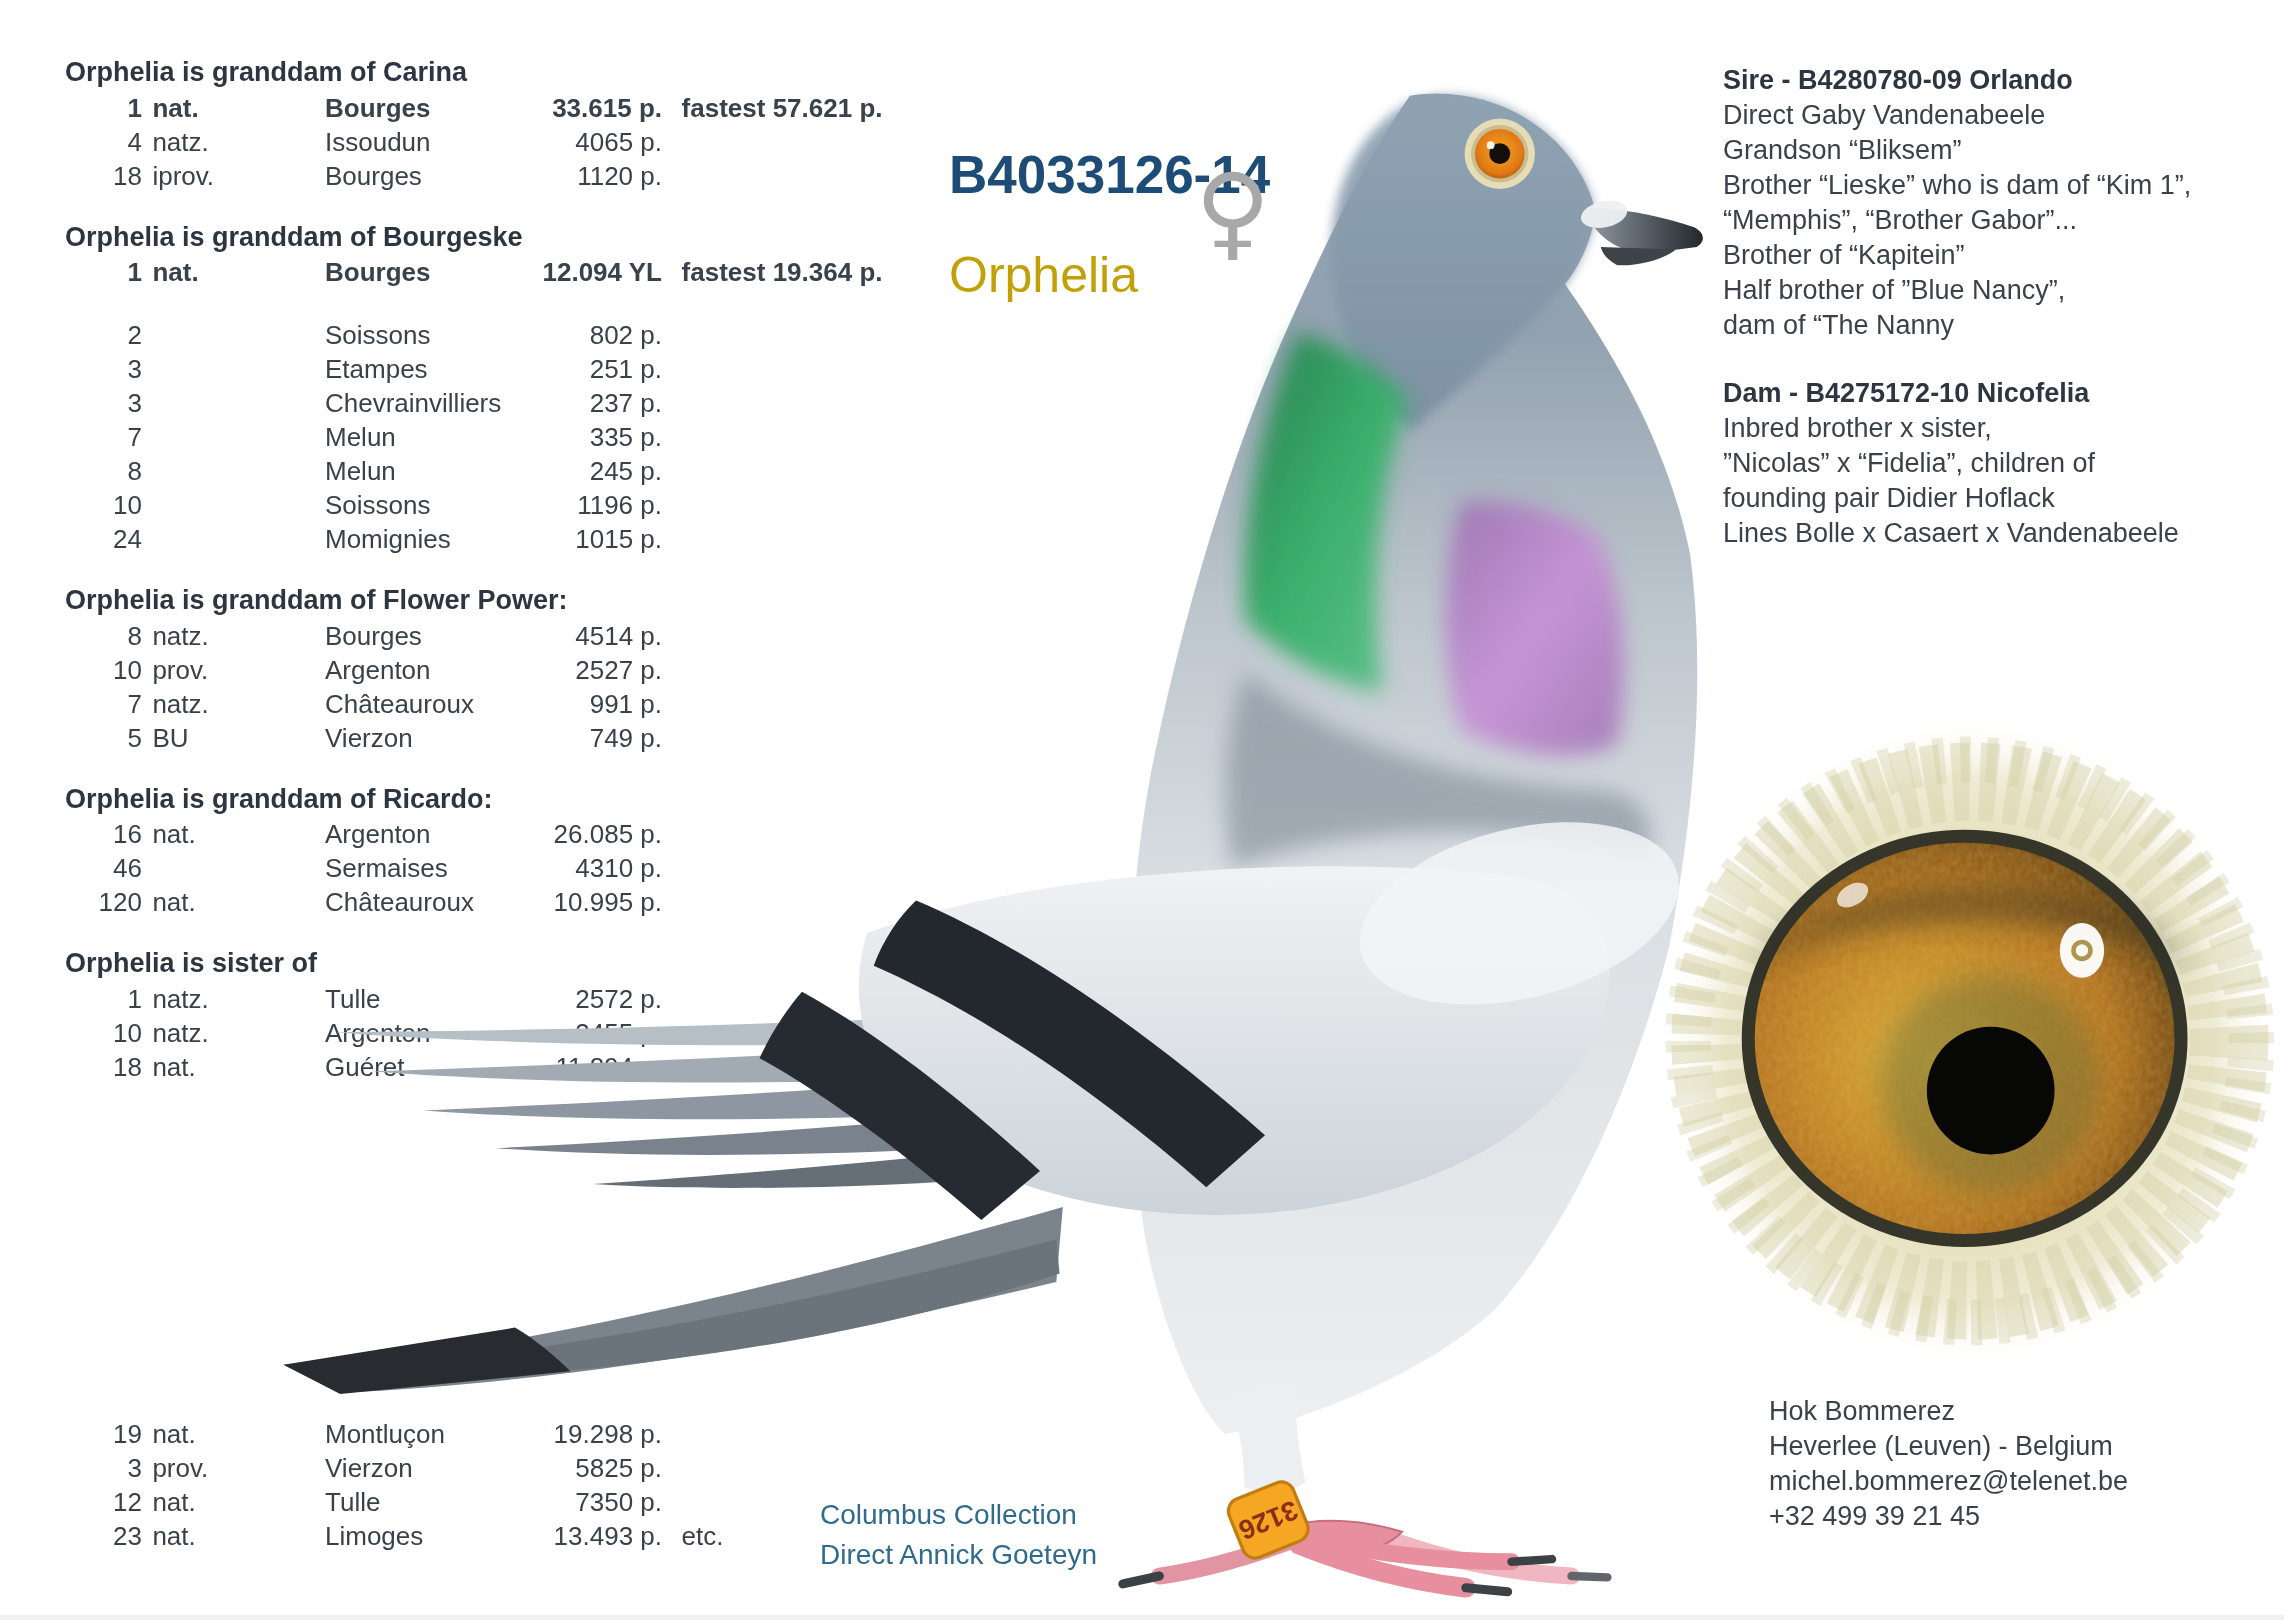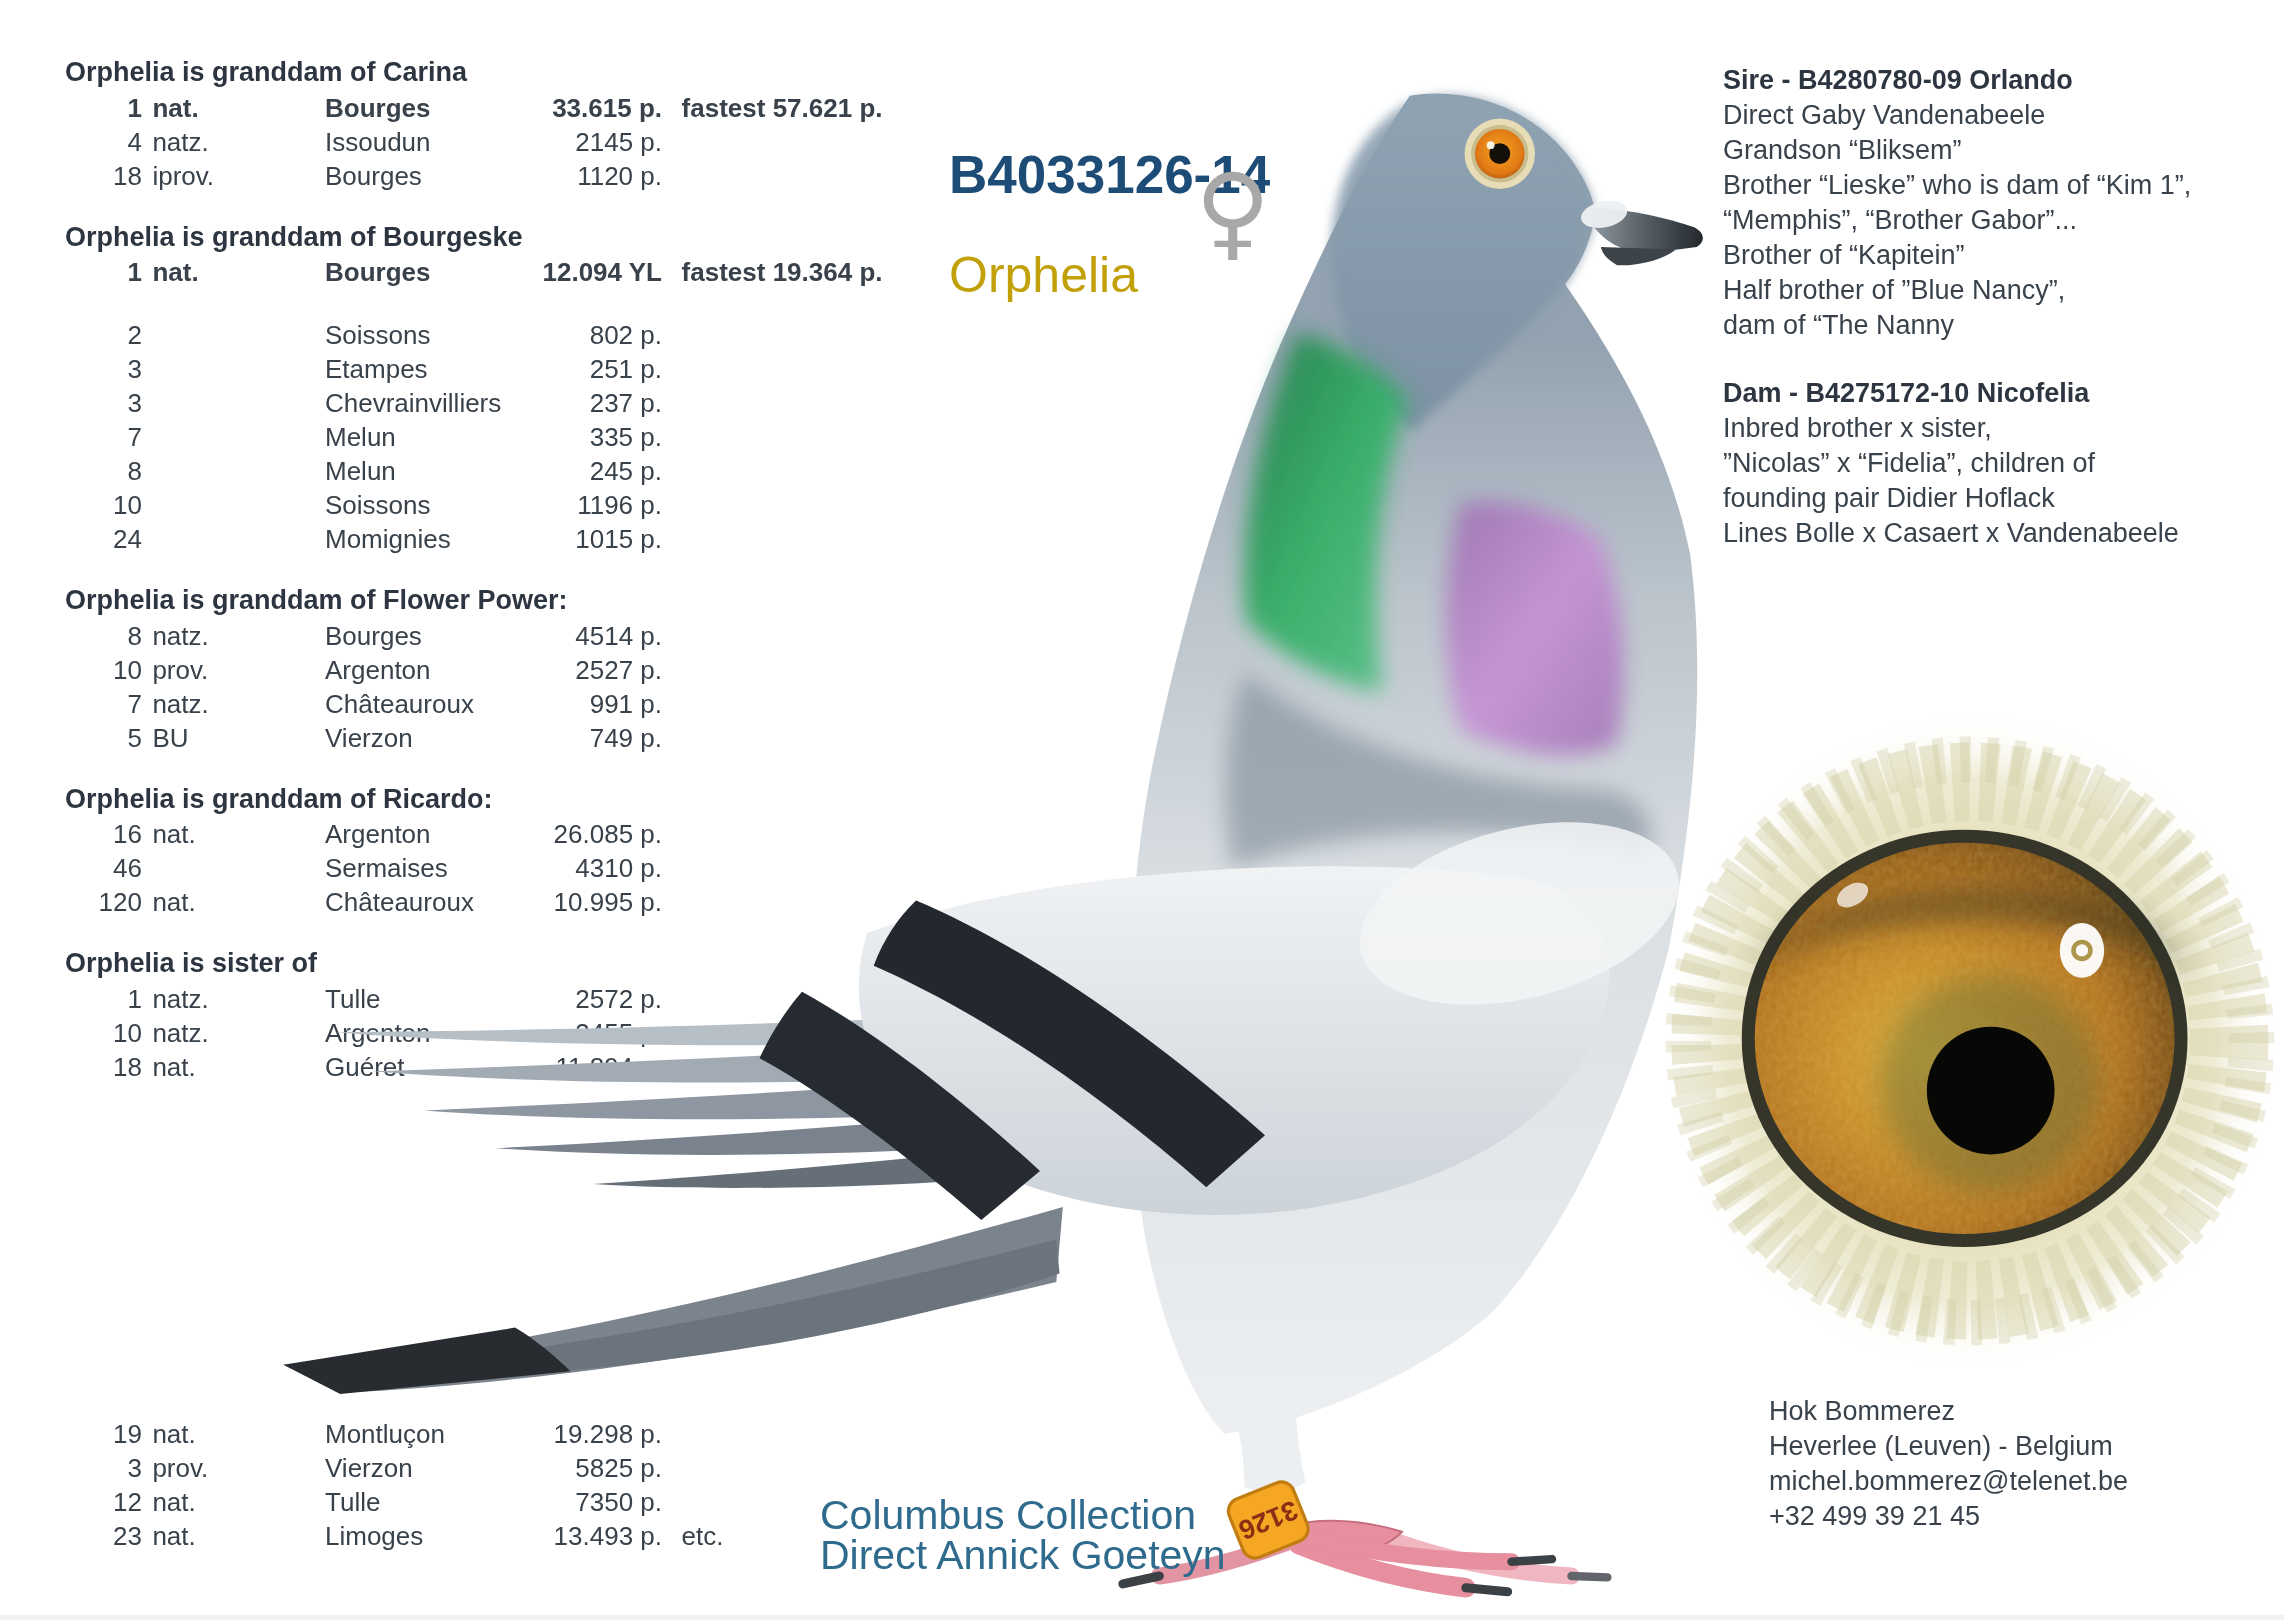--- a/index.html
+++ b/index.html
@@ -29,21 +29,21 @@
   .ring-number{position:absolute;left:949px;top:144px;font-size:53px;font-weight:bold;color:var(--ring-number-blue);}
   .bird-name{position:absolute;left:949px;top:213px;font-size:50px;font-weight:normal;color:var(--name-gold);margin-top:33px;}
   .sex-symbol{position:absolute;left:1195px;top:160px;font-size:103px;line-height:1;color:#a8a8a8;
     font-family:"DejaVu Sans",sans-serif;font-weight:400;}
   
   .info{position:absolute;left:1723px;width:574px;font-size:27px;line-height:35px;color:var(--text-dark);}
   .info .info-header{font-weight:bold;color:var(--header-dark);}
   .sire{top:63px;}
   .dam{top:376px;}
   .contact{position:absolute;left:1769px;top:1394px;width:522px;font-size:27px;line-height:35px;color:var(--text-dark);}
-  .credit{position:absolute;left:820px;top:1495px;font-size:41px;line-height:40px;color:var(--credit-blue);}
+  .credit{position:absolute;left:820px;top:1495px;font-size:28px;line-height:40px;color:var(--credit-blue);}
   
   .pigeon{position:absolute;left:215px;top:85px;width:1500px;height:1533px;}
   .eyephoto{position:absolute;left:1657px;top:699px;width:627px;height:684px;}
   .footer-strip{position:absolute;left:0;bottom:0;width:2284px;height:5.2px;background:#f1f1f1;}
 </style>
 </head>
 <body>
 
 <div class="page">
 
@@ -54,21 +54,21 @@
           <span class="c-pos">1</span>
           <span class="c-cat">nat.</span>
           <span class="c-place">Bourges</span>
           <span class="c-points">33.615 p.</span>
           <span class="c-extra">fastest 57.621 p.</span>
         </div>
         <div class="res-row">
           <span class="c-pos">4</span>
           <span class="c-cat">natz.</span>
           <span class="c-place">Issoudun</span>
-          <span class="c-points">2145 p.</span>
+          <span class="c-points">4065 p.</span>
           <span class="c-extra"></span>
         </div>
         <div class="res-row">
           <span class="c-pos">18</span>
           <span class="c-cat">iprov.</span>
           <span class="c-place">Bourges</span>
           <span class="c-points">1120 p.</span>
           <span class="c-extra"></span>
         </div>
       </div>

